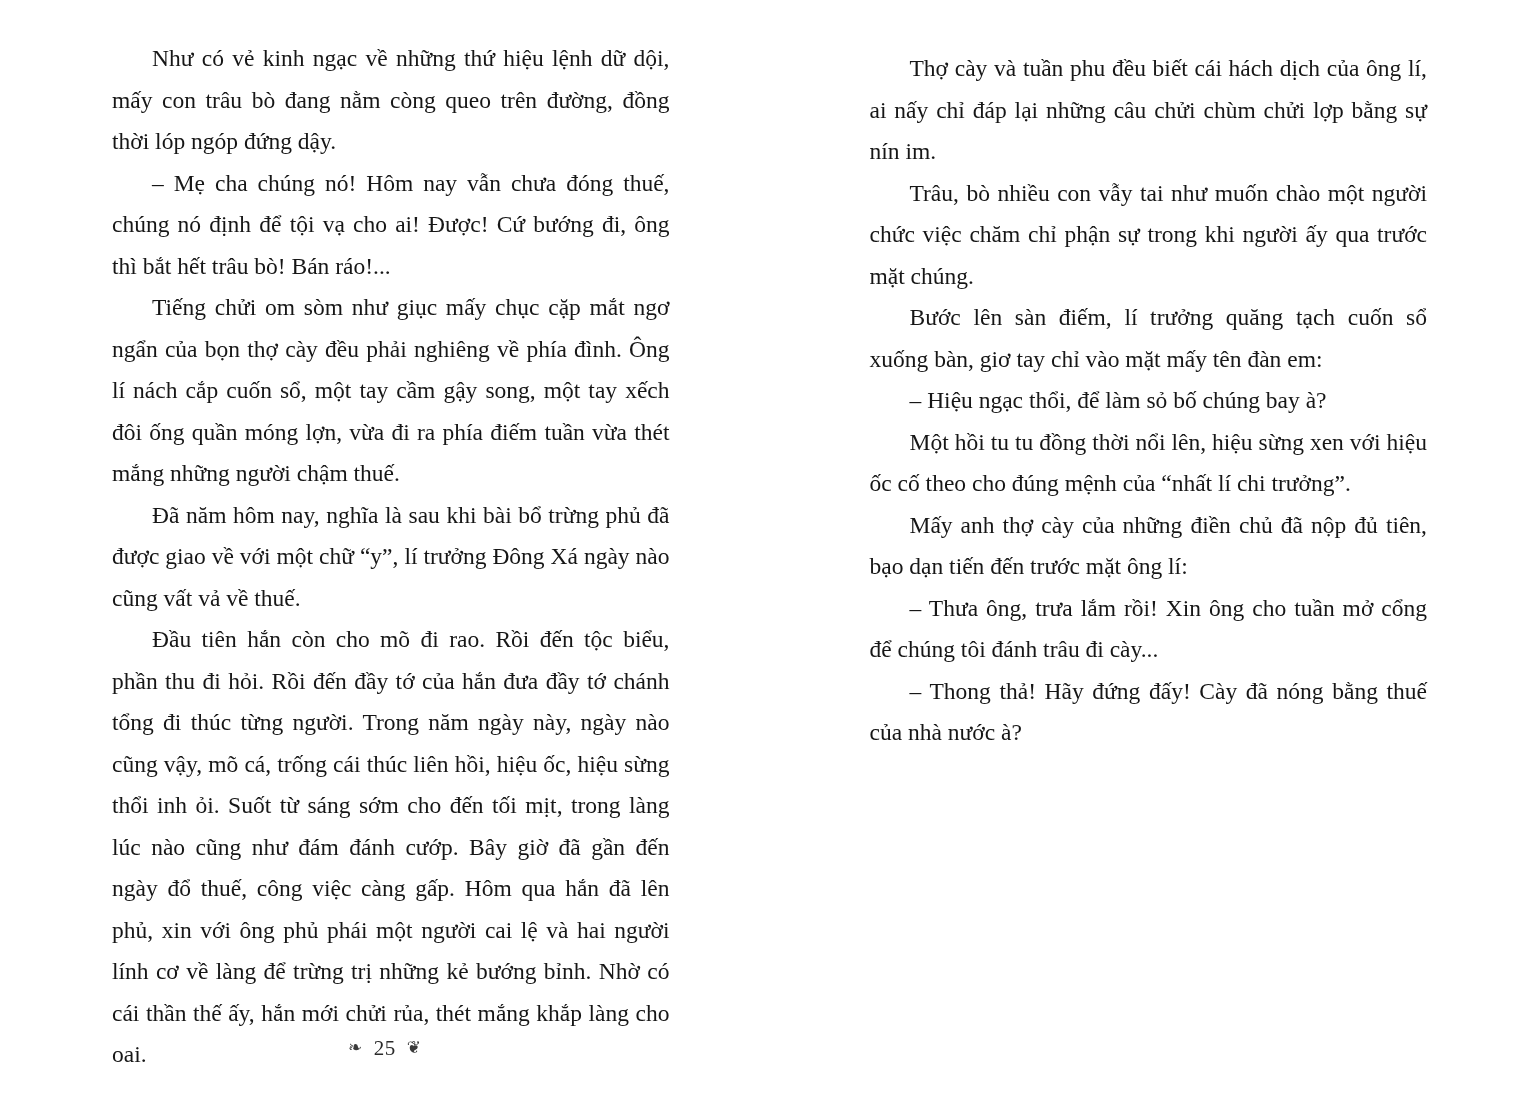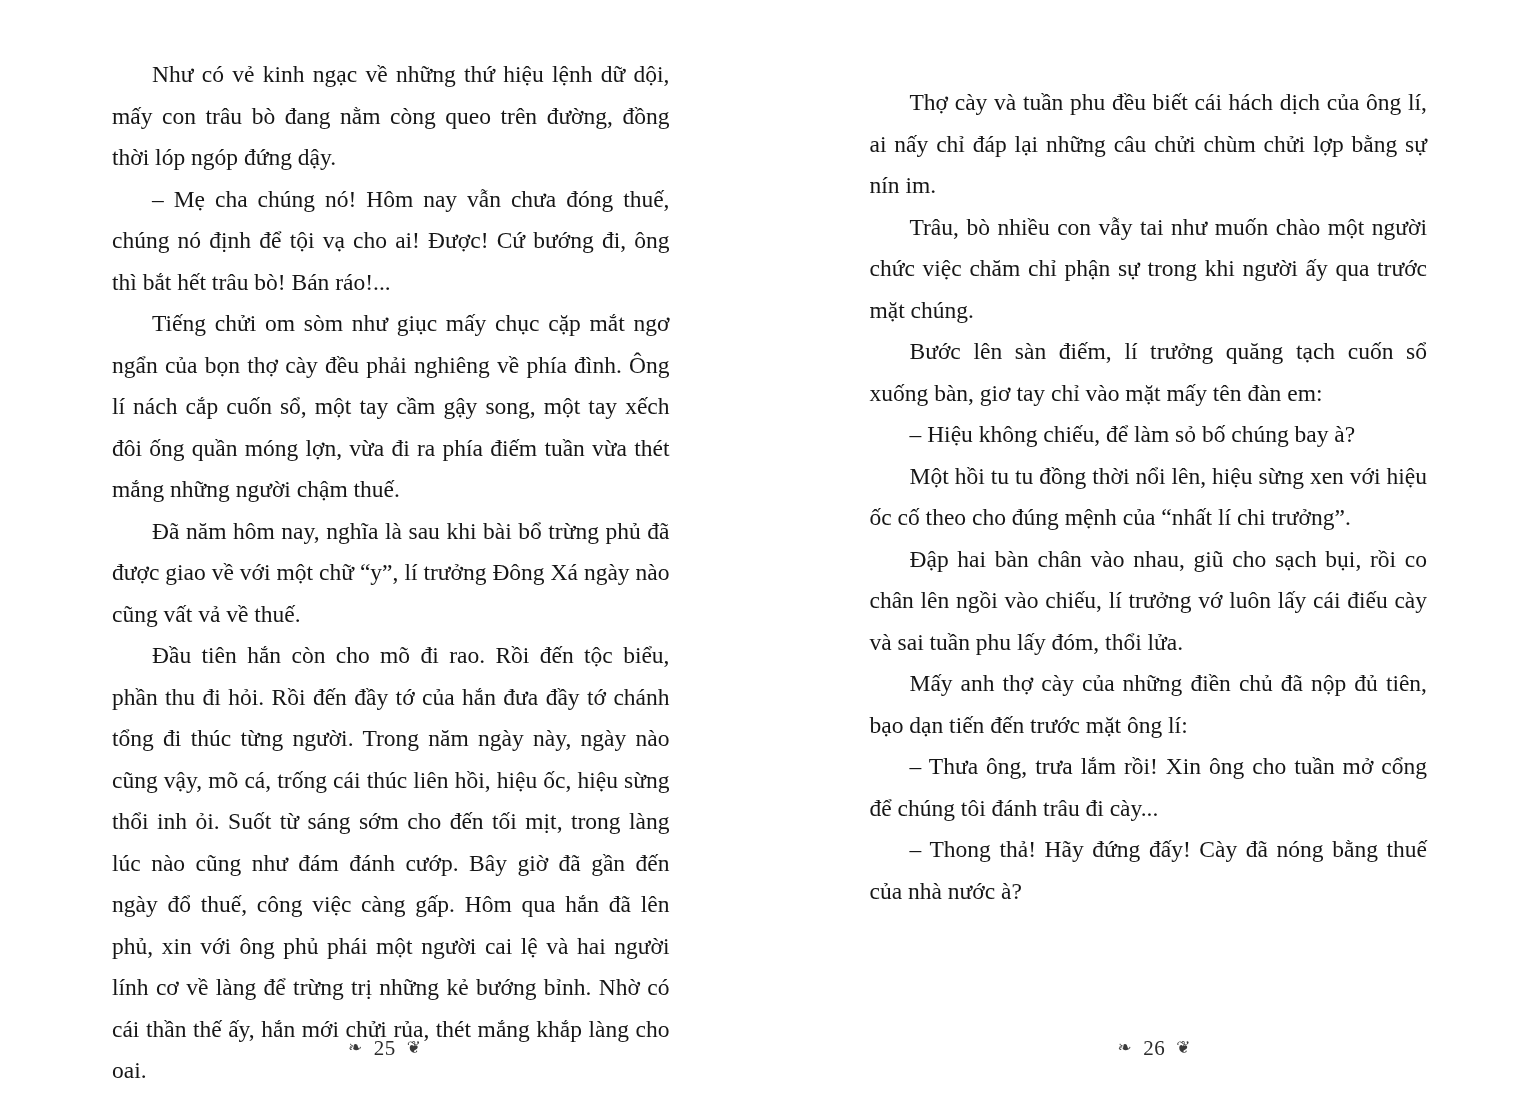--- a/index.html
+++ b/index.html
@@ -20,24 +20,24 @@
     height: 1099px;
     box-sizing: border-box;
   }
   .page {
     position: relative;
     width: 50%;
     height: 100%;
     box-sizing: border-box;
   }
   .page-left {
-    padding: 54px 100px 0 112px;
+    padding: 38px 100px 0 112px;
   }
   .page-right {
-    padding: 82px 112px 0 100px;
+    padding: 48px 112px 0 100px;
   }
   .text-block {
     font-size: 23.5px;
     line-height: 41.5px;
     text-align: justify;
     text-justify: inter-word;
     color: #161616;
   }
   .text-block p {
     margin: 0;
@@ -80,25 +80,21 @@
     <div class="folio">
       <span class="orn left">❧</span><span class="num">25</span><span class="orn right">❦</span>
     </div>
   </div>
 
   <div class="page page-right">
     <div class="text-block">
       <p>Thợ cày và tuần phu đều biết cái hách dịch của ông lí, ai nấy chỉ đáp lại những câu chửi chùm chửi lợp bằng sự nín im.</p>
       <p>Trâu, bò nhiều con vẫy tai như muốn chào một người chức việc chăm chỉ phận sự trong khi người ấy qua trước mặt chúng.</p>
       <p>Bước lên sàn điếm, lí trưởng quăng tạch cuốn sổ xuống bàn, giơ tay chỉ vào mặt mấy tên đàn em:</p>
-      <p>– Hiệu không chiếu, để làm sỏ bố chúng bay à?</p>
+      <p>– Hiệu ngạc thổi, để làm sỏ bố chúng bay à?</p>
       <p>Một hồi tu tu đồng thời nổi lên, hiệu sừng xen với hiệu ốc cố theo cho đúng mệnh của “nhất lí chi trưởng”.</p>
-      <p>Đập hai bàn chân vào nhau, giũ cho sạch bụi, rồi co chân lên ngồi vào chiếu, lí trưởng vớ luôn lấy cái điếu cày và sai tuần phu lấy đóm, thổi lửa.</p>
       <p>Mấy anh thợ cày của những điền chủ đã nộp đủ tiên, bạo dạn tiến đến trước mặt ông lí:</p>
       <p>– Thưa ông, trưa lắm rồi! Xin ông cho tuần mở cổng để chúng tôi đánh trâu đi cày...</p>
       <p>– Thong thả! Hãy đứng đấy! Cày đã nóng bằng thuế của nhà nước à?</p>
-    </div>
-    <div class="folio">
-      <span class="orn left">❧</span><span class="num">26</span><span class="orn right">❦</span>
     </div>
   </div>
 
 </div>
 
 </body></html>

